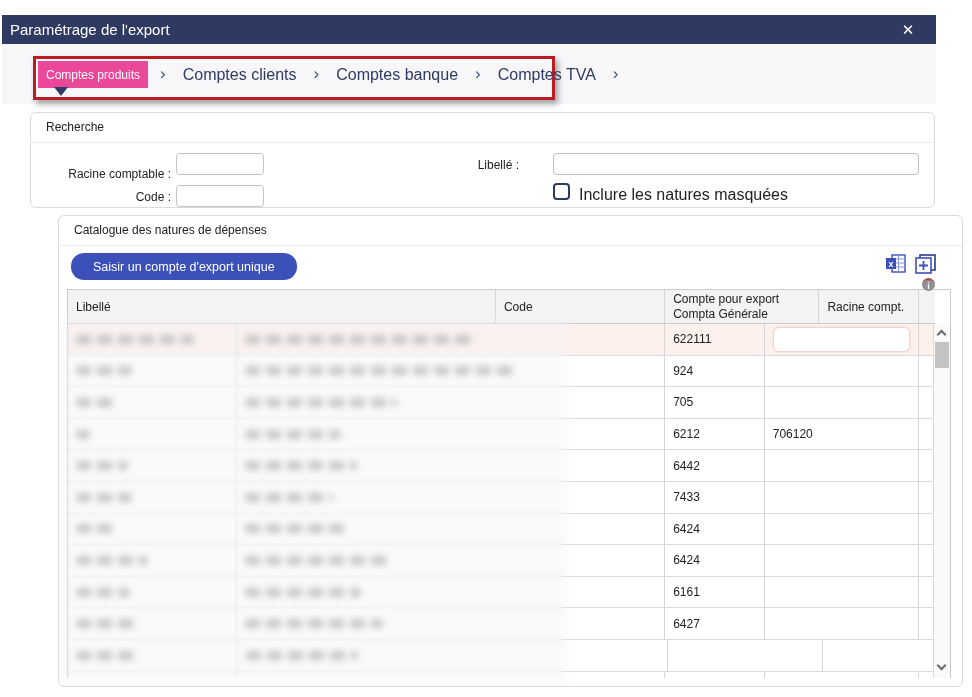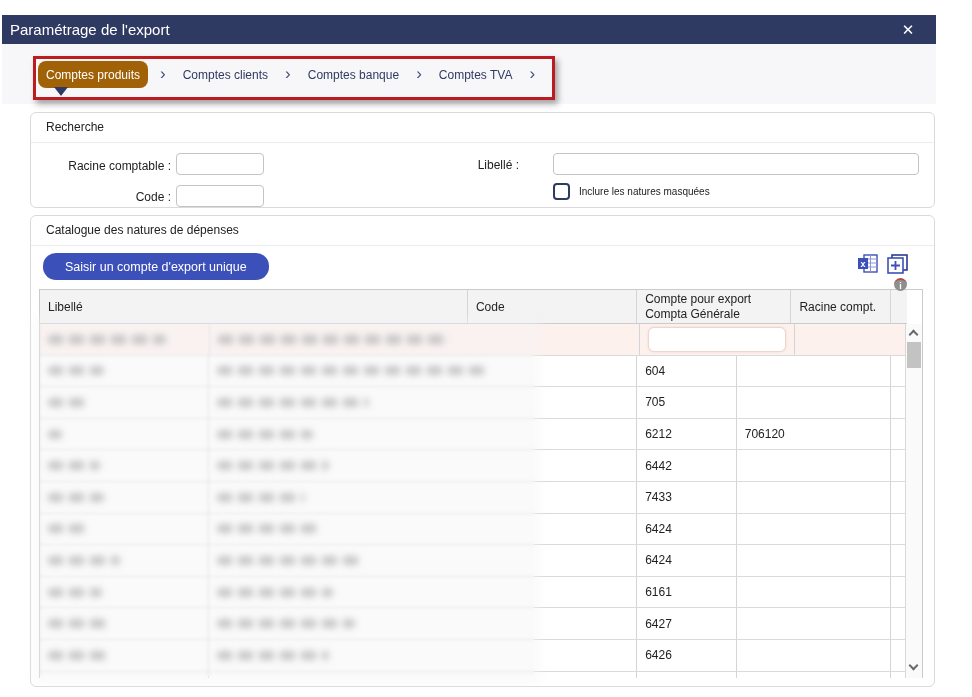--- a/index.html
+++ b/index.html
@@ -11,45 +11,45 @@
   .titlebar { position:absolute; left:2px; top:15px; width:934px; height:29px;
               background:#2e3a62; display:flex; align-items:center; }
   .titlebar .title { color:#fff; font-size:15px; padding-left:8px; font-weight:400; }
   .close-btn { position:absolute; right:14px; top:0; height:29px; width:28px; display:flex;
                align-items:center; justify-content:center; color:#fff; font-size:15px; cursor:pointer; }
 
   
   .crumbstrip { position:absolute; left:2px; top:44px; width:934px; height:60px; background:#f7f7f9; }
   .annotation-rect { position:absolute; left:31px; top:12px; width:522px; height:44px;
                      border:3px solid #bb1c21; box-shadow:3px 4px 6px rgba(60,60,60,.45); }
-  .tab-active { position:absolute; left:36px; top:17px; width:110px; height:27px; background:#a16207;
-                border-radius:8px; color:#fff; font-size:12px; display:flex; align-items:center;
+  .tab-active { position:absolute; left:36px; top:17px; width:110px; height:27px; background:#ec4899;
+                border-radius:0; color:#fff; font-size:12px; display:flex; align-items:center;
                 justify-content:center; cursor:pointer; }
   .tab-tail { position:absolute; left:52px; top:43px; width:0; height:0;
               border-left:7px solid transparent; border-right:7px solid transparent;
               border-top:9px solid #2e3a62; }
   .crumbs { position:absolute; left:158px; top:17px; height:27px; display:flex; align-items:center; gap:17px; }
   .crumb-sep { color:#44517e; font-size:17px; line-height:1; transform:translateY(-1px); }
-  .crumb-item { color:#2e3a62; font-size:12px; cursor:pointer; }
+  .crumb-item { color:#2e3a62; font-size:16px; cursor:pointer; }
 
   
   .panel { position:absolute; left:30px; width:905px; background:#fff;
            border:1px solid #dadade; border-radius:6px; }
   .panel-search { top:112px; height:96px; }
-  .panel-catalogue { top:215px; height:472px; }
+  .panel-catalogue { top:215px; height:472px;margin-left:28px; }
   .panel-title { position:absolute; left:15px; top:7px; font-size:12px; color:#222; }
   .panel-divider { position:absolute; left:0; top:29px; width:100%; height:1px; background:#ececee; }
 
   
   .fld-label { position:absolute; font-size:12px; color:#222; text-align:right; }
   .fld-input { position:absolute; height:22px; border:1px solid #c4c4c8; border-radius:4px;
                background:#fff; font-size:12px; padding:0 6px; color:#222; outline:none; }
   .checkbox { position:absolute; width:17px; height:17px; border:2px solid #2e3a62;
               border-radius:4px; background:#fff; cursor:pointer; }
-  .cb-label { position:absolute; font-size:10px; color:#222; }
+  .cb-label { position:absolute; font-size:16px; color:#222; }
 
   
   .btn-primary { position:absolute; left:12px; top:37px; height:27px; padding:0 22px;
                  background:#3c50ba; border:none; border-radius:13px; color:#fff;
                  font-size:12.5px; font-family:inherit; cursor:pointer; }
   .toolbar-icon { position:absolute; cursor:pointer; }
   .info-badge { position:absolute; left:863px; top:62px; width:13px; height:13px; border-radius:50%;
                 background:#8f8f92; color:#fff; font-size:9px; font-weight:bold; display:flex;
                 align-items:center; justify-content:center; z-index:5; cursor:pointer;
                 border-top:2px solid #b14a44; }
@@ -109,21 +109,21 @@
         <span class="crumb-sep">›</span>
         <span class="crumb-item">Comptes TVA</span>
         <span class="crumb-sep">›</span>
       </div>
   </div>
 
   <div class="panel panel-search">
     <div class="panel-title">Recherche</div>
     <div class="panel-divider"></div>
 
-    <label class="fld-label" style="left:10px; top:46px; width:130px;">Racine comptable :</label>
+    <label class="fld-label" style="left:10px; top:54px; width:130px;">Racine comptable :</label>
     <input class="fld-input" style="left: 145px; top: 40px; width: 88px;" type="text" value="">
 
     <label class="fld-label" style="left:10px; top:77px; width:130px;">Code :</label>
     <input class="fld-input" style="left: 145px; top: 72px; width: 88px;" type="text" value="">
 
     <label class="fld-label" style="left:428px; top:45px; width:60px;">Libellé :</label>
     <input class="fld-input" style="left: 522px; top: 40px; width: 366px;" type="text" value="">
 
     <div class="checkbox" style="left:522px; top:70px;"></div>
     <span class="cb-label" style="left:548px; top:73px;">Inclure les natures masquées</span>
@@ -173,33 +173,34 @@
       </div>
 
       <div class="grid-body">
           <div class="trow selected">
             <div class="tcell" style="width: 170px;">
               <div class="smudge" style="width: 118px;"></div>
             </div>
             <div class="tcell" style="width: 430px;">
               <div class="smudge" style="width: 232px;"></div>
             </div>
+            <div class="tcell" style="width: 100px;">622111</div>
             <div class="tcell" style="width: 155px;">
               <div class="export-input"></div>
             </div>
             <div class="tcell" style="width: 12px; border-right: none;"></div>
           </div>
           <div class="trow">
             <div class="tcell" style="width: 170px;">
               <div class="smudge" style="width: 56px;"></div>
             </div>
             <div class="tcell" style="width: 430px;">
               <div class="smudge" style="width: 272px;"></div>
             </div>
-            <div class="tcell" style="width: 100px;">604</div>
+            <div class="tcell" style="width: 100px;">924</div>
             <div class="tcell" style="width: 155px;"></div>
             <div class="tcell" style="width: 12px; border-right: none;"></div>
           </div>
           <div class="trow">
             <div class="tcell" style="width: 170px;">
               <div class="smudge" style="width: 42px;"></div>
             </div>
             <div class="tcell" style="width: 430px;">
               <div class="smudge" style="width: 152px;"></div>
             </div>
@@ -284,21 +285,20 @@
             <div class="tcell" style="width: 155px;"></div>
             <div class="tcell" style="width: 12px; border-right: none;"></div>
           </div>
           <div class="trow">
             <div class="tcell" style="width: 170px;">
               <div class="smudge" style="width: 62px;"></div>
             </div>
             <div class="tcell" style="width: 430px;">
               <div class="smudge" style="width: 112px;"></div>
             </div>
-            <div class="tcell" style="width: 100px;">6426</div>
             <div class="tcell" style="width: 155px;"></div>
             <div class="tcell" style="width: 12px; border-right: none;"></div>
           </div>
           <div class="trow">
             <div class="tcell" style="width: 170px;"></div>
             <div class="tcell" style="width: 430px;"></div>
             <div class="tcell" style="width: 100px;">622211</div>
             <div class="tcell" style="width: 155px;">706120</div>
             <div class="tcell" style="width: 12px; border-right: none;"></div>
           </div>

